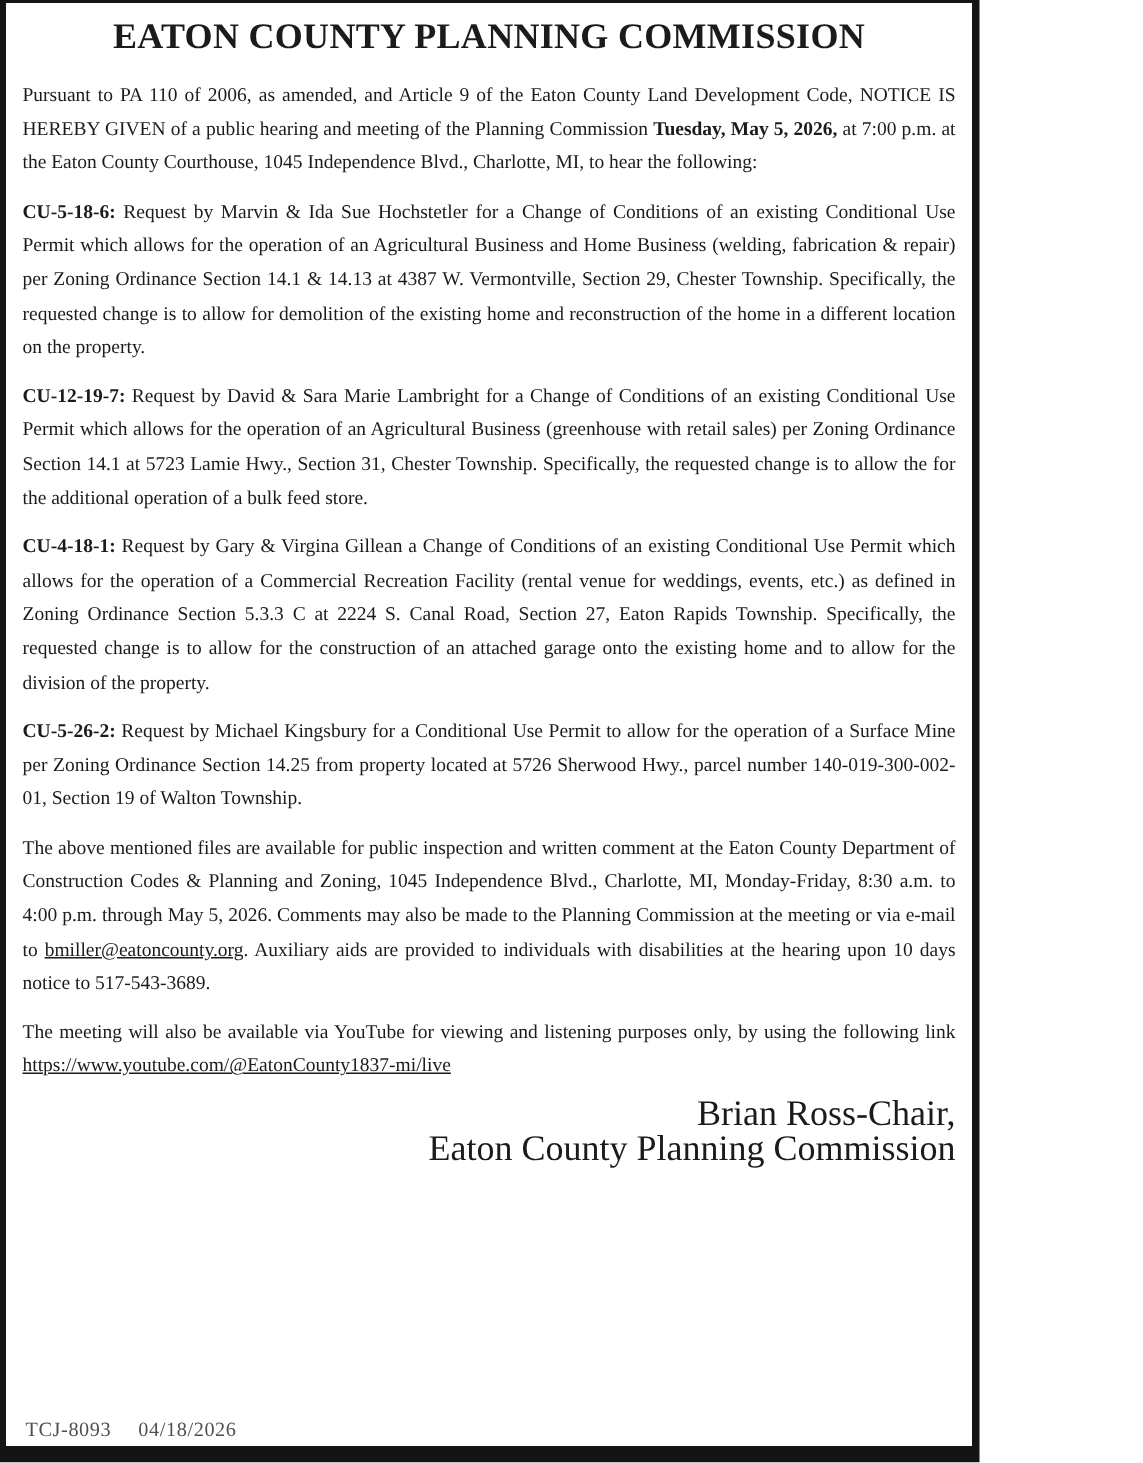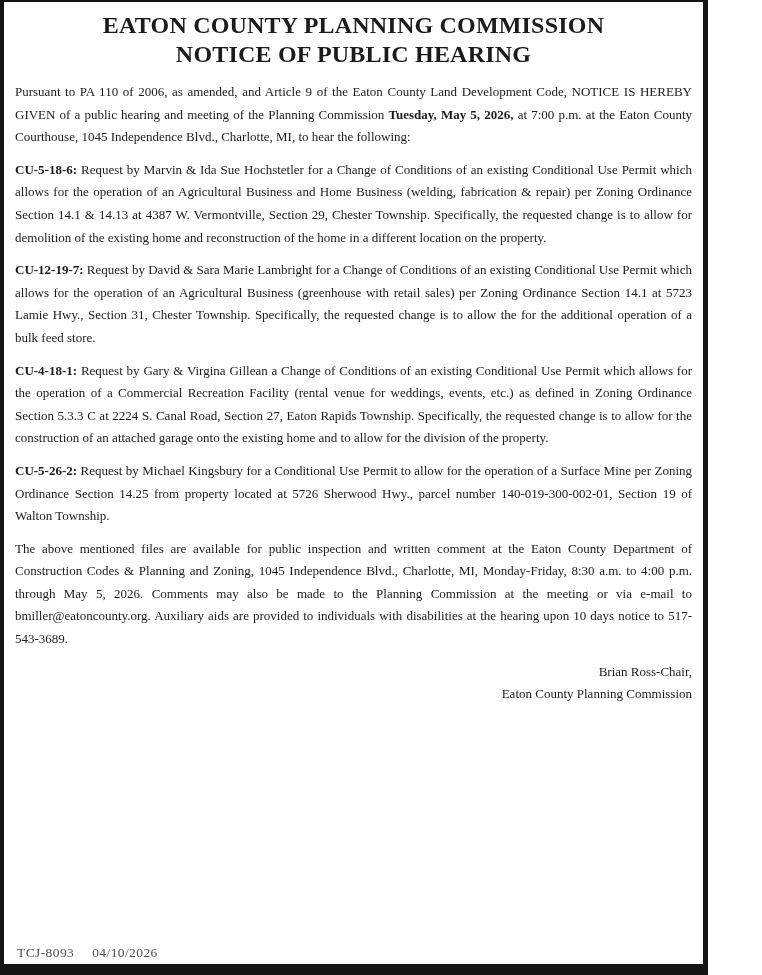--- a/index.html
+++ b/index.html
@@ -2,21 +2,21 @@
 <html><head>
 <meta charset="utf-8">
 <style>
   html, body {
     margin: 0;
     padding: 0;
     background: #ffffff;
   }
   .notice-box {
     position: relative;
-    width: 708px;
+    width: 653px;
     height: 975px;
     box-sizing: border-box;
     background: #ffffff;
     border-top: 2px solid #141414;
     border-left: 4px solid #141414;
     border-right: 5px solid #141414;
     border-bottom: 11px solid #141414;
     padding: 7px 11px 0 11px;
     overflow: hidden;
     font-family: "Liberation Serif", serif;
@@ -36,24 +36,25 @@
     text-align: justify;
     margin: 0 0 10px 0;
   }
   .case-id {
     font-weight: bold;
   }
   .bold {
     font-weight: bold;
   }
   .link {
+    text-decoration: underline;
     color: inherit;
   }
   .signature-block {
-    font-size: 13px;
+    font-size: 24px;
     line-height: 22.6px;
     text-align: right;
     margin: 2px 0 0 0;
   }
   .footer-line {
     position: absolute;
     left: 13px;
     bottom: 3px;
     font-size: 13.5px;
     color: #4f4f4f;
@@ -64,36 +65,36 @@
     width: 18px;
   }
 </style>
 </head>
 <body>
 
 <div class="notice-box">
 
   <div class="title-block">
     <div>EATON COUNTY PLANNING COMMISSION</div>
-    <div>NOTICE OF PUBLIC HEARING</div>
   </div>
 
   <p class="body-par"><span>Pursuant to PA 110 of 2006, as amended, and Article 9 of the Eaton County Land Development Code, NOTICE IS HEREBY GIVEN of a public hearing and meeting of the Planning Commission </span><span class="bold">Tuesday, May 5, 2026,</span><span> at 7:00 p.m. at the Eaton County Courthouse, 1045 Independence Blvd., Charlotte, MI, to hear the following:</span></p>
 
   <p class="body-par"><span class="case-id">CU-5-18-6:</span><span> Request by Marvin &amp; Ida Sue Hochstetler for a Change of Conditions of an existing Conditional Use Permit which allows for the operation of an Agricultural Business and Home Business (welding, fabrication &amp; repair) per Zoning Ordinance Section 14.1 &amp; 14.13 at 4387 W. Vermontville, Section 29, Chester Township.  Specifically, the requested change is to allow for demolition of the existing home and reconstruction of the home in a different location on the property.</span></p>
 
   <p class="body-par"><span class="case-id">CU-12-19-7:</span><span> Request by David &amp; Sara Marie Lambright for a Change of Conditions of an existing Conditional Use Permit which allows for the operation of an Agricultural Business (greenhouse with retail sales) per Zoning Ordinance Section 14.1 at 5723 Lamie Hwy., Section 31, Chester Township.  Specifically, the requested change is to allow the for the additional operation of a bulk feed store.</span></p>
 
   <p class="body-par"><span class="case-id">CU-4-18-1:</span><span> Request by Gary &amp; Virgina Gillean a Change of Conditions of an existing Conditional Use Permit which allows for the operation of a Commercial Recreation Facility (rental venue for weddings, events, etc.) as defined in Zoning Ordinance Section 5.3.3 C at 2224 S. Canal Road, Section 27, Eaton Rapids Township.  Specifically, the requested change is to allow for the construction of an attached garage onto the existing home and to allow for the division of the property.</span></p>
 
   <p class="body-par"><span class="case-id">CU-5-26-2:</span><span> Request by Michael Kingsbury for a Conditional Use Permit to allow for the operation of a Surface Mine per Zoning Ordinance Section 14.25 from property located at 5726 Sherwood Hwy., parcel number 140-019-300-002-01, Section 19 of Walton Township.</span></p>
 
   <p class="body-par"><span>The above mentioned files are available for public inspection and written comment at the Eaton County Department of Construction Codes &amp; Planning and Zoning, 1045 Independence Blvd., Charlotte, MI, Monday-Friday, 8:30 a.m. to 4:00 p.m. through May 5, 2026. Comments may also be made to the Planning Commission at the meeting or via e-mail to </span><span class="link">bmiller@eatoncounty.org</span><span>.  Auxiliary aids are provided to individuals with disabilities at the hearing upon 10 days notice to 517-543-3689.</span></p>
 
+  <p class="body-par"><span>The meeting will also be available via YouTube for viewing and listening purposes only, by using the following link </span><span class="link">https://www.youtube.com/@EatonCounty1837-mi/live</span></p>
 
   <div class="signature-block">
     <div>Brian Ross-Chair,</div>
     <div>Eaton County Planning Commission</div>
   </div>
 
-  <div class="footer-line"><span>TCJ-8093</span><span class="gap"></span><span>04/10/2026</span></div>
+  <div class="footer-line"><span>TCJ-8093</span><span class="gap"></span><span>04/18/2026</span></div>
 
 </div>
 
 </body></html>

